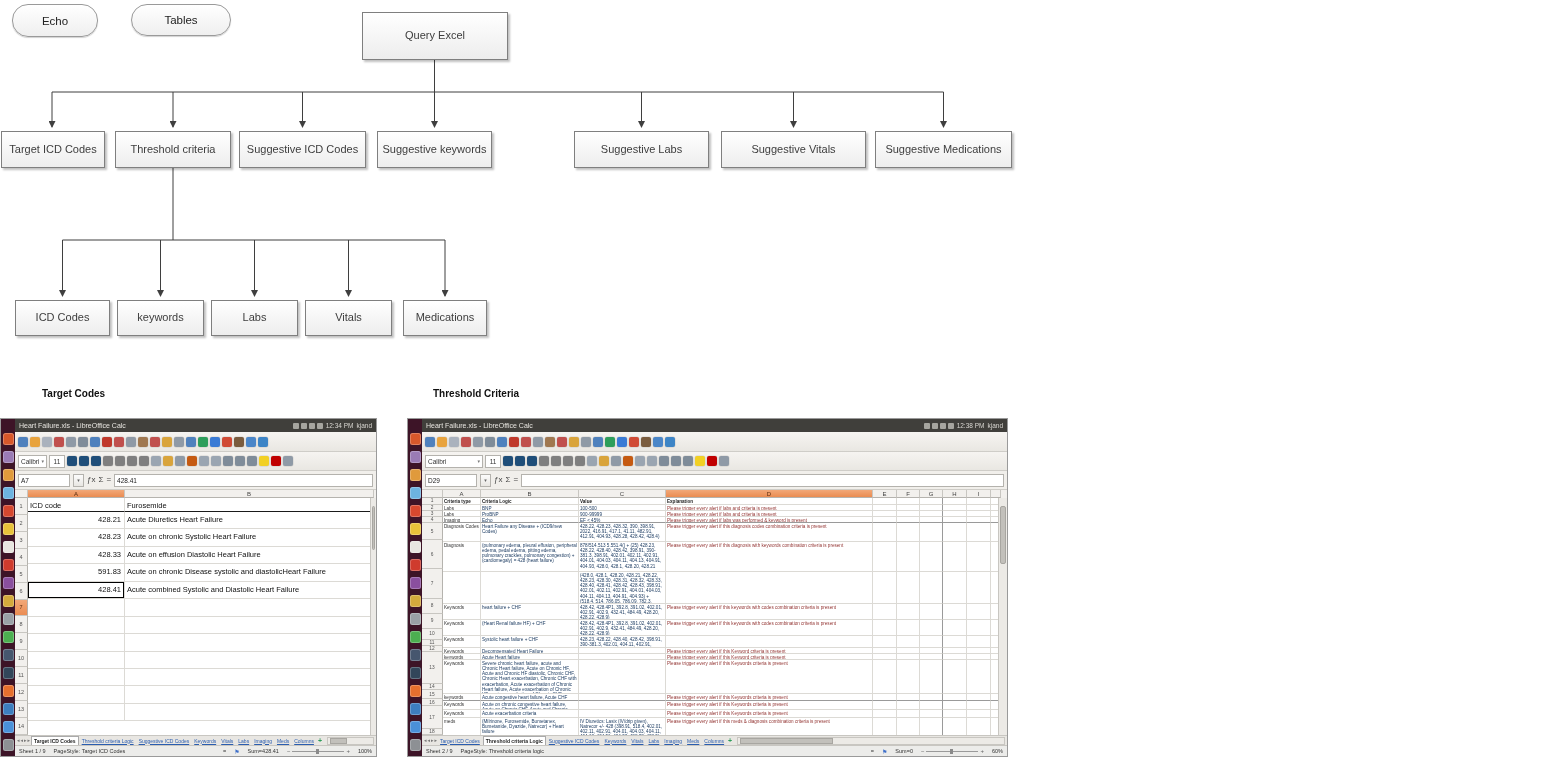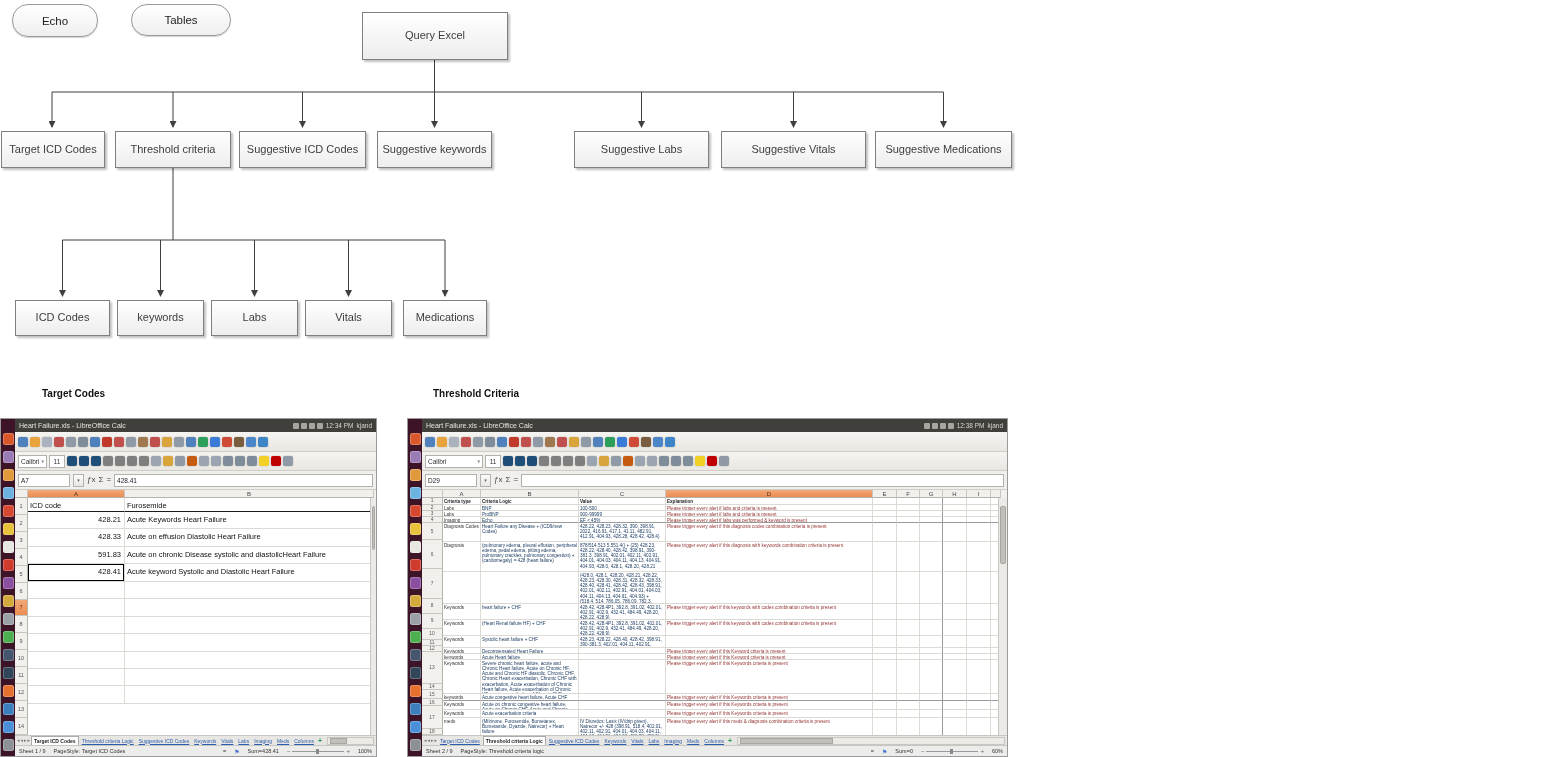--- a/index.html
+++ b/index.html
@@ -259,33 +259,37 @@
             <div class="rh" style="height: 17.45px;">13</div>
             <div class="rh" style="height: 17.45px;">14</div>
           </div>
         <div class="gridrows">
             <div class="grow" style="height: 14px;">
               <div class="gc" style="width: 97px; font-size: 7.5px; line-height: 16px; color: rgb(16, 16, 16); text-align: left; padding: 0px 2px; border-bottom: 1.5px solid rgb(26, 26, 26);">ICD code</div>
               <div class="gc" style="width: 249px; font-size: 7.5px; line-height: 16px; color: rgb(16, 16, 16); padding: 0px 2px; border-bottom: 1.5px solid rgb(26, 26, 26);">Furosemide</div>
             </div>
             <div class="grow" style="height: 17.45px;">
               <div class="gc" style="width: 97px; font-size: 7.5px; line-height: 16px; color: rgb(16, 16, 16); text-align: right; padding: 0px 3px 0px 2px;">428.21</div>
-              <div class="gc" style="width: 249px; font-size: 7.5px; line-height: 16px; color: rgb(16, 16, 16); padding: 0px 2px;">Acute Keywords Heart Failure</div>
+              <div class="gc" style="width: 249px; font-size: 7.5px; line-height: 16px; color: rgb(16, 16, 16); padding: 0px 2px;">Acute Diuretics Heart Failure</div>
+            </div>
+            <div class="grow" style="height: 17.45px;">
+              <div class="gc" style="width: 97px; font-size: 7.5px; line-height: 16px; color: rgb(16, 16, 16); text-align: right; padding: 0px 3px 0px 2px;">428.23</div>
+              <div class="gc" style="width: 249px; font-size: 7.5px; line-height: 16px; color: rgb(16, 16, 16); padding: 0px 2px;">Acute on chronic Systolic Heart Failure</div>
             </div>
             <div class="grow" style="height: 17.45px;">
               <div class="gc" style="width: 97px; font-size: 7.5px; line-height: 16px; color: rgb(16, 16, 16); text-align: right; padding: 0px 3px 0px 2px;">428.33</div>
               <div class="gc" style="width: 249px; font-size: 7.5px; line-height: 16px; color: rgb(16, 16, 16); padding: 0px 2px;">Acute on effusion Diastolic Heart Failure</div>
             </div>
             <div class="grow" style="height: 17.45px;">
               <div class="gc" style="width: 97px; font-size: 7.5px; line-height: 16px; color: rgb(16, 16, 16); text-align: right; padding: 0px 3px 0px 2px;">591.83</div>
               <div class="gc" style="width: 249px; font-size: 7.5px; line-height: 16px; color: rgb(16, 16, 16); padding: 0px 2px;">Acute on chronic Disease systolic and diastolicHeart Failure</div>
             </div>
             <div class="grow" style="height: 17.45px;">
               <div class="gc" style="width: 97px; font-size: 7.5px; line-height: 16px; color: rgb(16, 16, 16); text-align: right; padding: 0px 3px 0px 2px; box-shadow: rgb(0, 0, 0) 0px 0px 0px 1px inset;">428.41</div>
-              <div class="gc" style="width: 249px; font-size: 7.5px; line-height: 16px; color: rgb(16, 16, 16); padding: 0px 2px;">Acute keyword Systolic and Diastolic Heart Failure</div>
+              <div class="gc" style="width: 249px; font-size: 7.5px; line-height: 16px; color: rgb(16, 16, 16); padding: 0px 2px;">Acute combined Systolic and Diastolic Heart Failure</div>
             </div>
             <div class="grow" style="height: 17.45px;">
               <div class="gc" style="width: 97px; font-size: 7.5px; line-height: 16px; color: rgb(16, 16, 16); text-align: right; padding: 0px 3px 0px 2px;"></div>
               <div class="gc" style="width: 249px; font-size: 7.5px; line-height: 16px; color: rgb(16, 16, 16); padding: 0px 2px;"></div>
             </div>
             <div class="grow" style="height: 17.45px;">
               <div class="gc" style="width: 97px; font-size: 7.5px; line-height: 16px; color: rgb(16, 16, 16); text-align: right; padding: 0px 3px 0px 2px;"></div>
               <div class="gc" style="width: 249px; font-size: 7.5px; line-height: 16px; color: rgb(16, 16, 16); padding: 0px 2px;"></div>
             </div>
             <div class="grow" style="height: 17.45px;">

